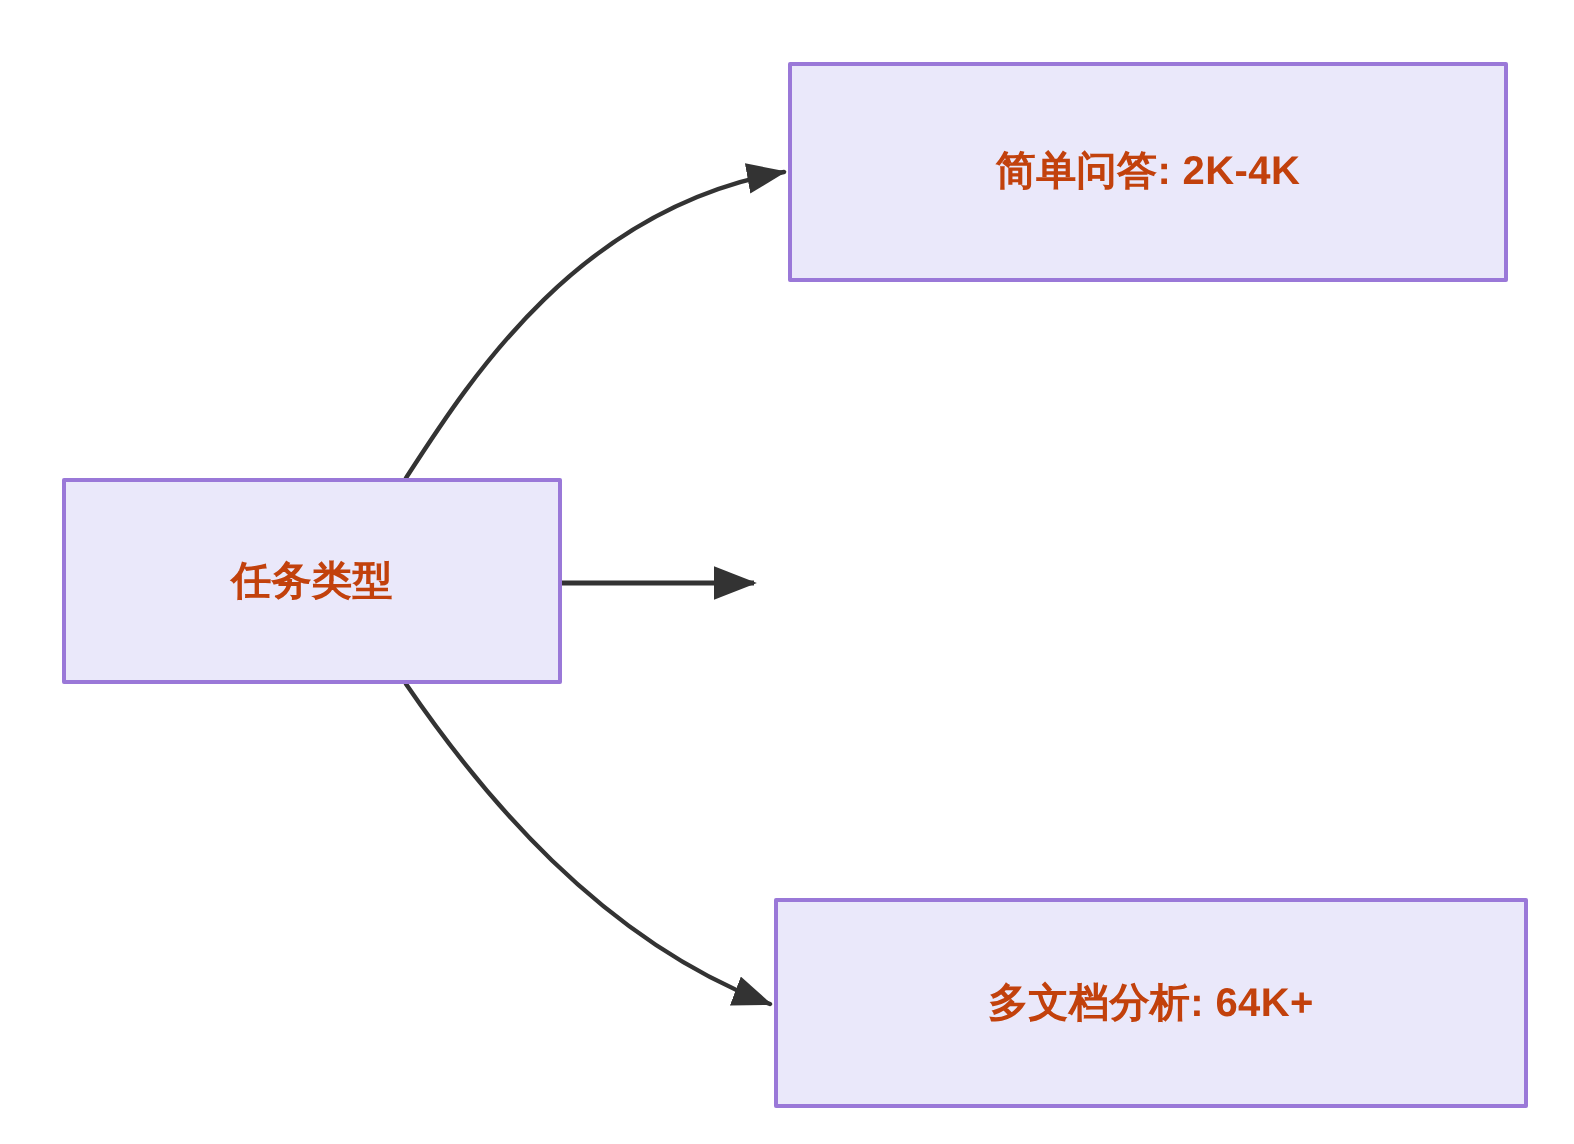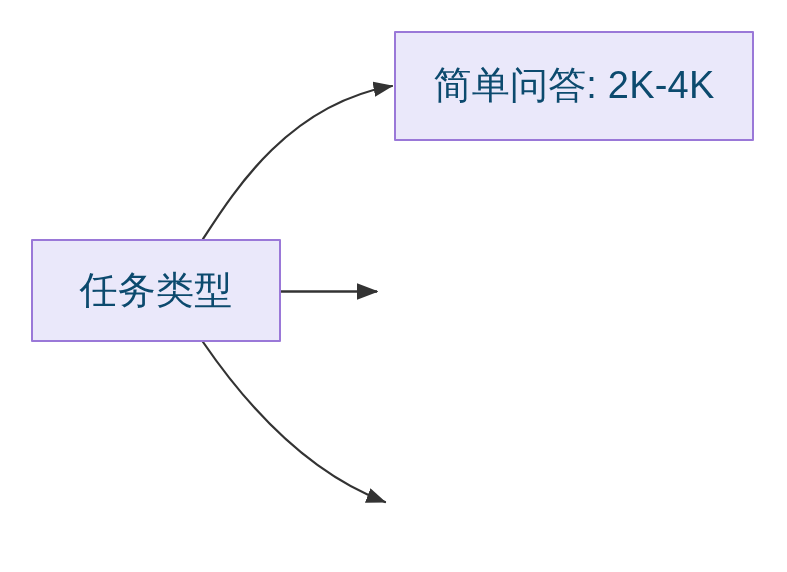--- a/index.html
+++ b/index.html
@@ -30,26 +30,26 @@
     position: absolute;
     box-sizing: border-box;
     background: #eae8fa;
     border: 2px solid #9a78d8;
     border-radius: 1px;
     display: flex;
     align-items: center;
     justify-content: center;
   }
   .node-label {
-    color: #0c4a6e;
-    font-size: 38px;
+    color: #c2410c;
+    font-size: 20px;
     line-height: 1.2;
     letter-spacing: 0.2px;
     white-space: nowrap;
-    font-weight: 400;
+    font-weight: 700;
   }
   
   #node-root      { left: 31px;  top: 239px; width: 250px; height: 103px; }
   #node-simple-qa { left: 394px; top: 31px;  width: 360px; height: 110px; }
   #node-doc-sum   { left: 379px; top: 239px; width: 391px; height: 106px; }
   #node-multi-doc { left: 387px; top: 449px; width: 377px; height: 105px; }
 </style>
 </head>
 <body>
 
@@ -71,14 +71,17 @@
 
   <div class="node" id="node-root">
     <span class="node-label">任务类型</span>
   </div>
 
   <div class="node" id="node-simple-qa">
     <span class="node-label">简单问答: 2K-4K</span>
   </div>
 
 
+  <div class="node" id="node-multi-doc">
+    <span class="node-label">多文档分析: 64K+</span>
+  </div>
 
 </div>
 
 </body></html>

